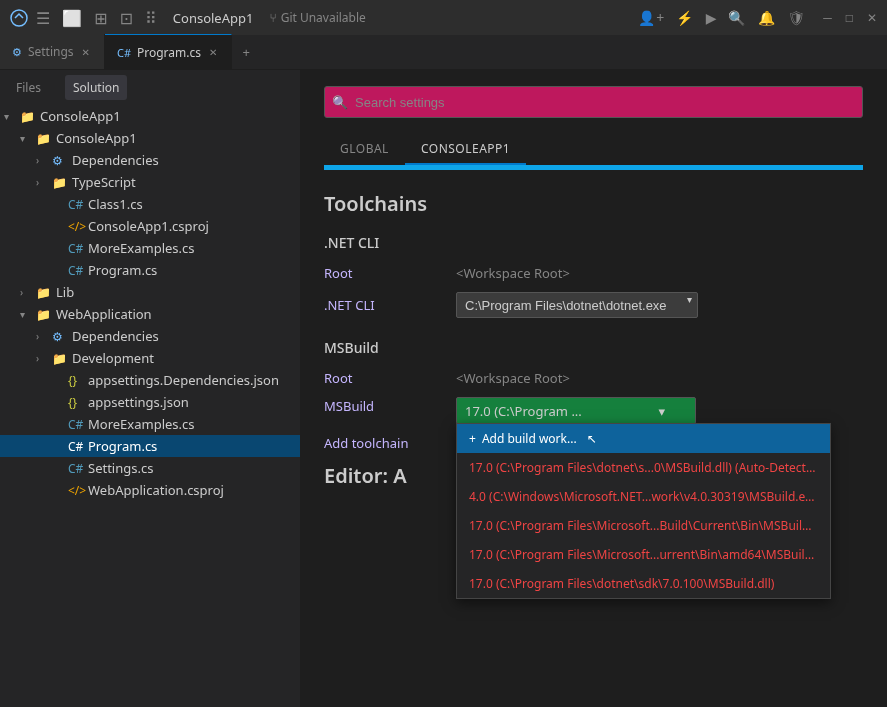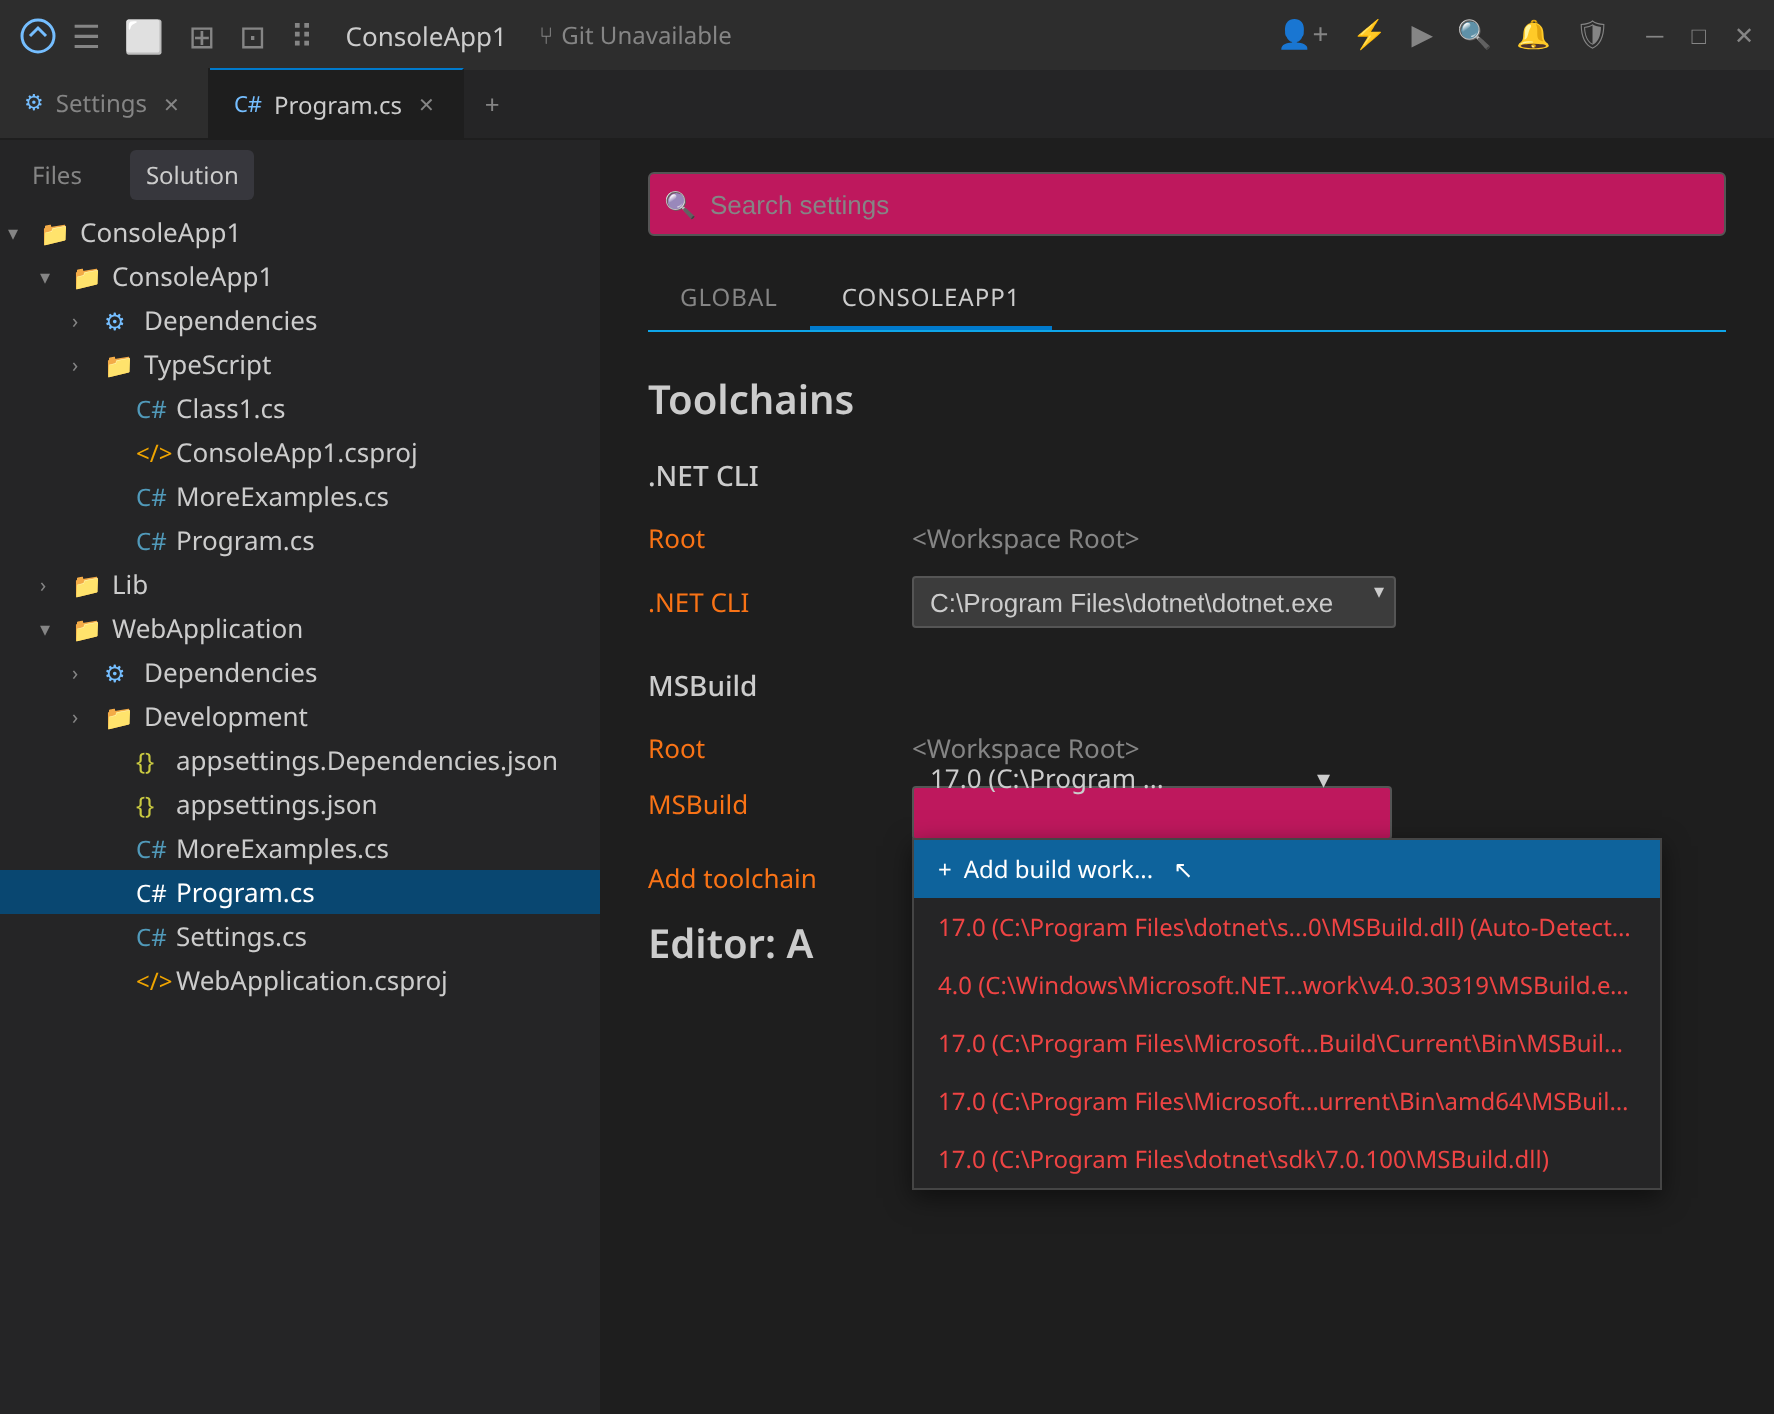--- a/index.html
+++ b/index.html
@@ -220,21 +220,21 @@
       transform: translateY(-50%);
       color: #858585;
       font-size: 13px;
     }
 
     
     .settings-tabs {
       display: flex;
       gap: 0;
       margin-bottom: 20px;
-      border-bottom: 1px solid #0ea5e9;
+      border-bottom: 5px solid #0ea5e9;
     }
     .settings-tab {
       padding: 6px 16px;
       cursor: pointer;
       color: #858585;
       font-size: 12px;
       letter-spacing: 0.5px;
       text-transform: uppercase;
       border-bottom: 2px solid transparent;
     }
@@ -257,21 +257,21 @@
       margin-bottom: 12px;
     }
 
     .setting-row {
       display: flex;
       align-items: center;
       margin-bottom: 10px;
       gap: 12px;
     }
     .setting-label {
-      color: #f97316;
+      color: #c4b5fd;
       font-size: 13px;
       min-width: 120px;
     }
     .setting-value {
       color: #858585;
       font-size: 13px;
     }
 
     .dropdown-wrapper {
       position: relative;
@@ -301,31 +301,31 @@
 
     .section-divider {
       margin: 20px 0;
     }
 
     
     .msbuild-dropdown-wrapper {
       position: relative;
     }
     .msbuild-current {
-      background: #be185d;
+      background: #15803d;
       border: 1px solid #555;
       color: #cccccc;
       padding: 4px 30px 21px 8px;
       font-size: 13px;
       cursor: pointer;
       border-radius: 2px;
       min-width: 240px;
       height: 26px;
       display: flex;
-      align-items: flex-end;
+      align-items: flex-start;
       justify-content: space-between;
       position: relative;
     }
     .msbuild-dropdown-list {
       position: absolute;
       top: 26px;
       left: 0;
       width: 375px;
       background: #252526;
       border: 1px solid #454545;

